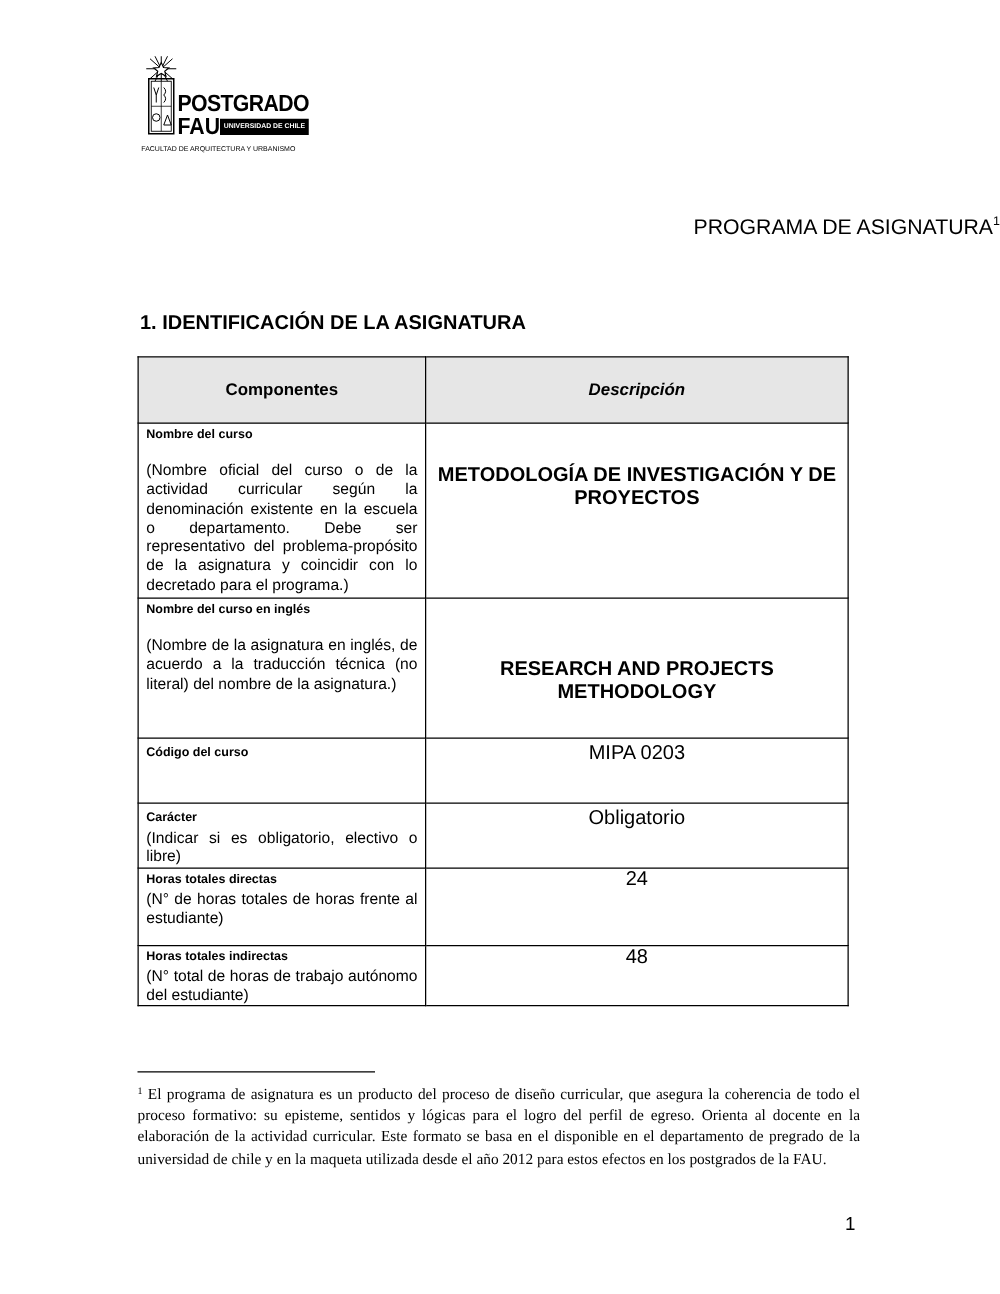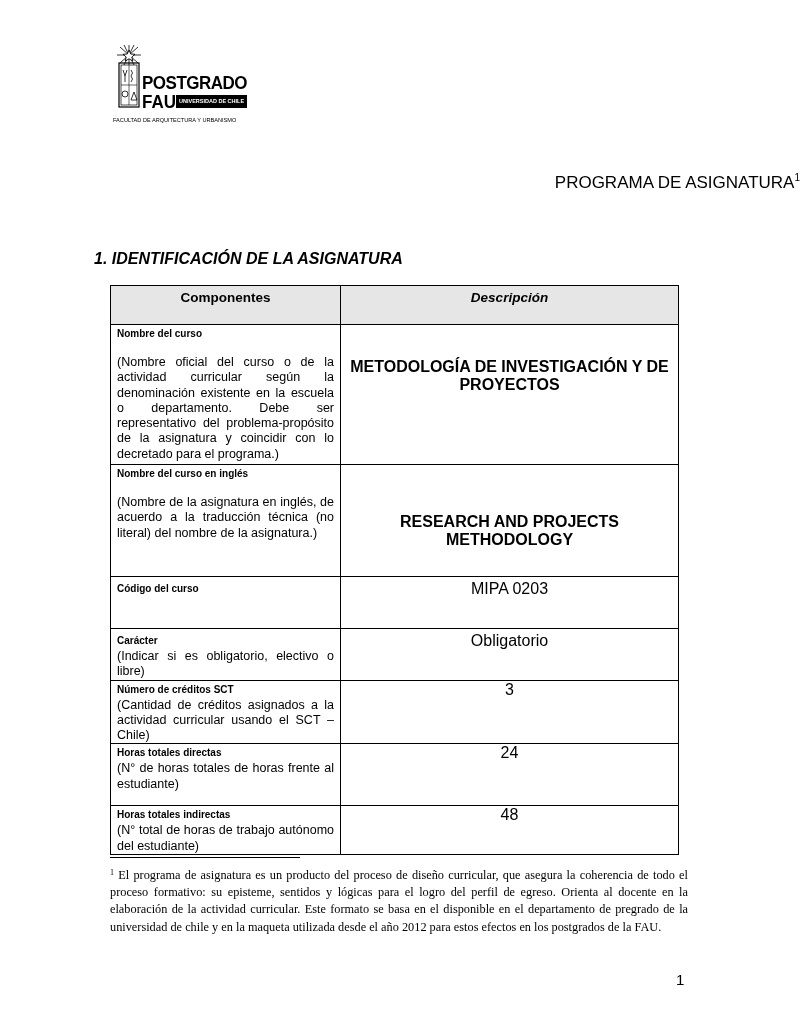--- a/index.html
+++ b/index.html
@@ -25,31 +25,31 @@
   }
   .logo .faculty {
     position: absolute; left: 5px; top: 73px; font-size: 5.6px; white-space: nowrap; letter-spacing: 0;
   }
   .title {
     position: absolute; left: 0; width: 800px; top: 172px; text-align: right;
     font-weight: normal; font-size: 17px;
   }
   .title sup { font-size: 10px; vertical-align: 7px; }
   .section {
-    position: absolute; left: 94px; top: 250px; font-weight: bold; font-size: 16px; font-style: italic;
+    position: absolute; left: 112px; top: 250px; font-weight: bold; font-size: 16px;
   }
   table.ident {
     position: absolute; left: 110px; top: 285px; width: 568px;
     border-collapse: collapse; table-layout: fixed;
   }
   table.ident td, table.ident th {
     border: 1px solid #000; vertical-align: top; padding: 0 6px;
   }
   table.ident th {
-    background: #e6e6e6; font-size: 13.5px; font-weight: bold; height: 34px; padding-top: 4px;
+    background: #e6e6e6; font-size: 13.5px; font-weight: bold; height: 34px; padding-top: 18px;
   }
   th.desc-head { font-style: italic; }
   col.c1 { width: 230px; }
   col.c2 { width: 338px; }
   .rlabel { font-weight: bold; font-size: 10px; line-height: 17px; display: block; }
   .rhint {
     font-size: 12.5px; line-height: 15.3px; text-align: justify; display: block;
   }
   .rhint.gap { margin-top: 13px; }
   .val { text-align: center; font-size: 16px; display: block; }
@@ -141,29 +141,20 @@
     <td style="padding-top:3px">
       <span class="rlabel">Carácter</span>
       <span class="rhint">(Indicar si es obligatorio, electivo o libre)</span>
     </td>
     <td style="padding-top:3px">
       <span class="val">Obligatorio</span>
     </td>
   </tr>
   <tr style="height:62px">
     <td>
-      <span class="rlabel">Número de créditos SCT</span>
-      <span class="rhint">(Cantidad de créditos asignados a la actividad curricular usando el SCT – Chile)</span>
-    </td>
-    <td>
-      <span class="val">3</span>
-    </td>
-  </tr>
-  <tr style="height:62px">
-    <td>
       <span class="rlabel">Horas totales directas</span>
       <span class="rhint">(N° de horas totales de horas frente al estudiante)</span>
     </td>
     <td>
       <span class="val">24</span>
     </td>
   </tr>
   <tr style="height:46px">
     <td>
       <span class="rlabel">Horas totales indirectas</span>

